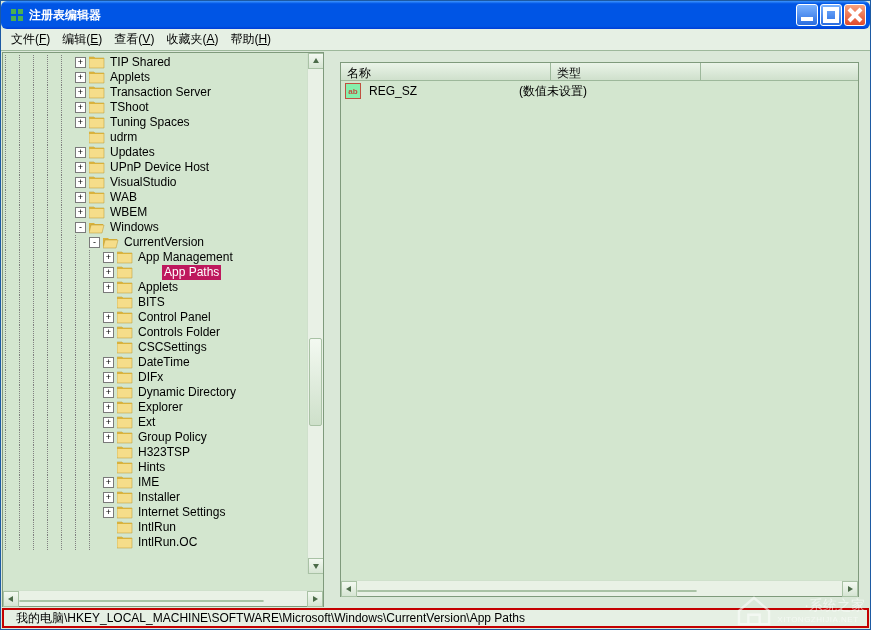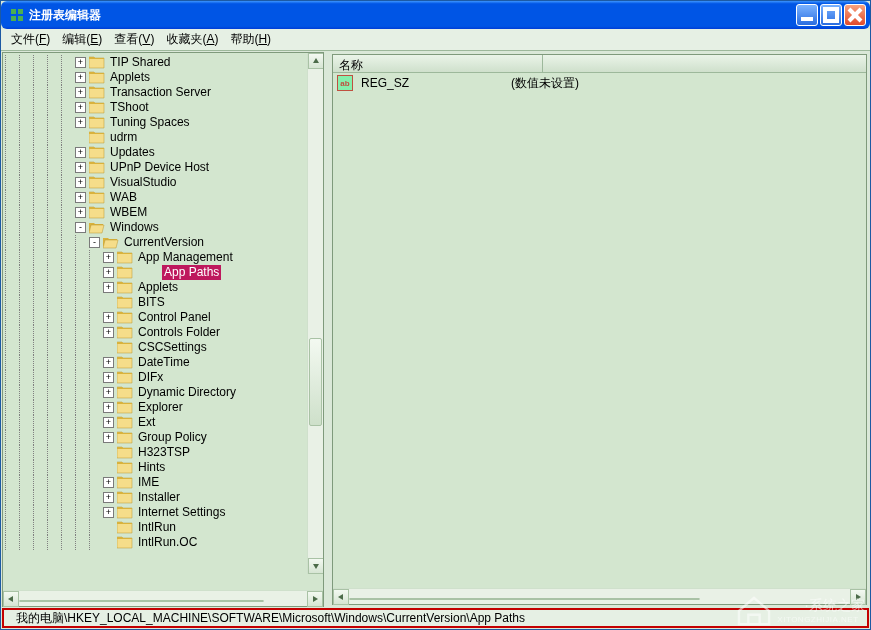--- a/index.html
+++ b/index.html
@@ -17,21 +17,21 @@
 .winbtn svg { stroke: #fff; stroke-width: 2; fill: none; }
 
 .menubar { height: 22px; background: #e6f0e4; border-bottom: 1px solid #9db89b; display: flex; align-items: center; padding: 0 4px; }
 .menubar .mitem { padding: 2px 6px; cursor: pointer; }
 .menubar .mitem u { text-decoration: underline; }
 
 .client { flex: 1; display: flex; min-height: 0; }
 .pane { background: #d3e6cf; position: relative; }
 .treepane { width: 322px; border: 1px solid #7f9a7c; margin: 1px; display: flex; flex-direction: column; }
 .splitter { width: 4px; background: #dae8d8; cursor: ew-resize; }
-.listpane { flex: 1; border: 1px solid #7f9a7c; margin: 3px; display: flex; flex-direction: column; }
+.listpane { flex: 1; border: 1px solid #7f9a7c; margin: 11px; display: flex; flex-direction: column; }
 
 .scrollbox { flex: 1; overflow: hidden; position: relative; }
 .tree { padding: 2px 0 2px 2px; white-space: nowrap; line-height: 15px; }
 .node { display: flex; align-items: center; height: 15px; }
 .indent { display: inline-block; width: 14px; border-left: 1px dotted #808080; height: 15px; }
 .exp { width: 11px; height: 11px; border: 1px solid #7a7a7a; background: #fff; display: inline-flex; align-items: center; justify-content: center; font-size: 9px; line-height: 9px; margin-right: 3px; cursor: pointer; color: #000; }
 .exp.none { border: none; background: transparent; }
 .folder { width: 16px; height: 13px; display: inline-block; margin-right: 3px; flex-shrink: 0; }
 .label { padding: 0 2px; }
 .label.sel { background: #be185d; color: #fff; margin-left: 26px; }
@@ -607,20 +607,21 @@
             </svg>
           </div>
       </div>
     </div>
 
     <div class="splitter"></div>
 
     <div class="pane listpane">
       <div class="listhdr">
         <div class="hcol" id="hcol-name" style="width: 210px;">名称</div>
+        <div class="hcol" id="hcol-type" style="width: 150px;">类型</div>
       </div>
       <div class="listbody" id="listbody">
           <div class="row">
             <span class="ricon">ab</span>
             <span class="rcell" style="width:150px">REG_SZ</span>
             <span class="rcell">(数值未设置)</span>
           </div>
         </div>
       <div class="hscroll">
         <div class="sbbtn">

